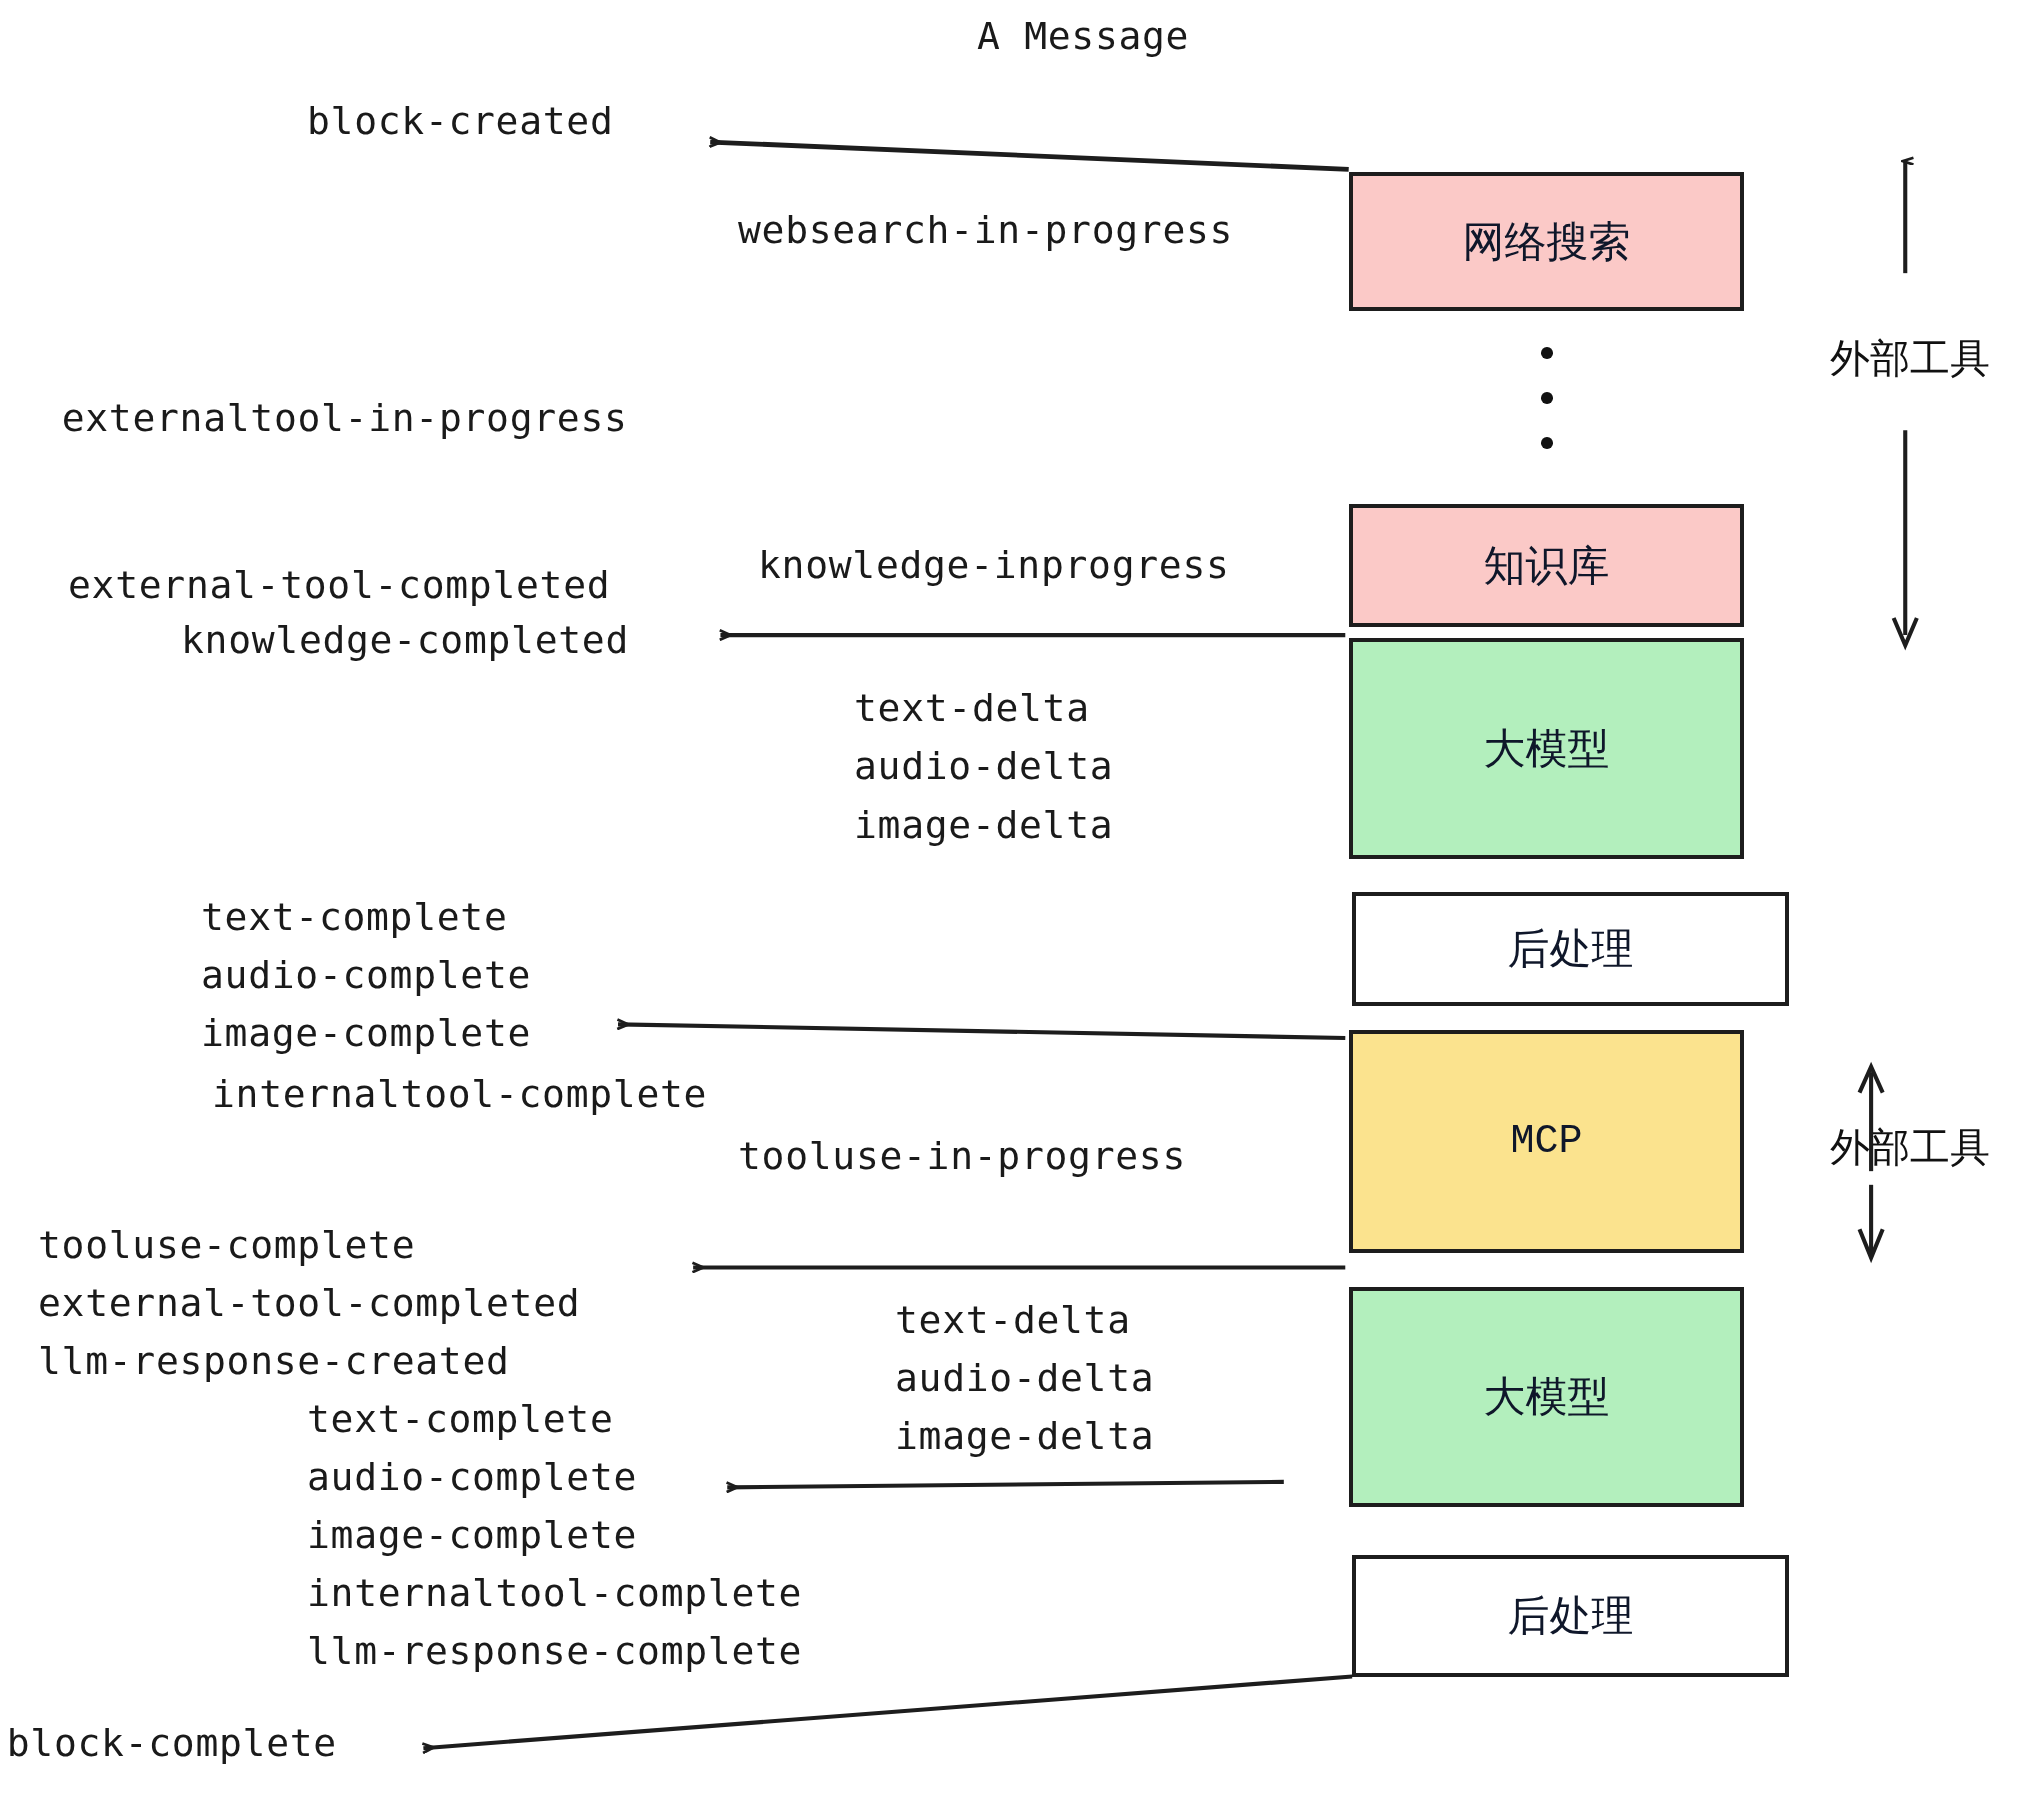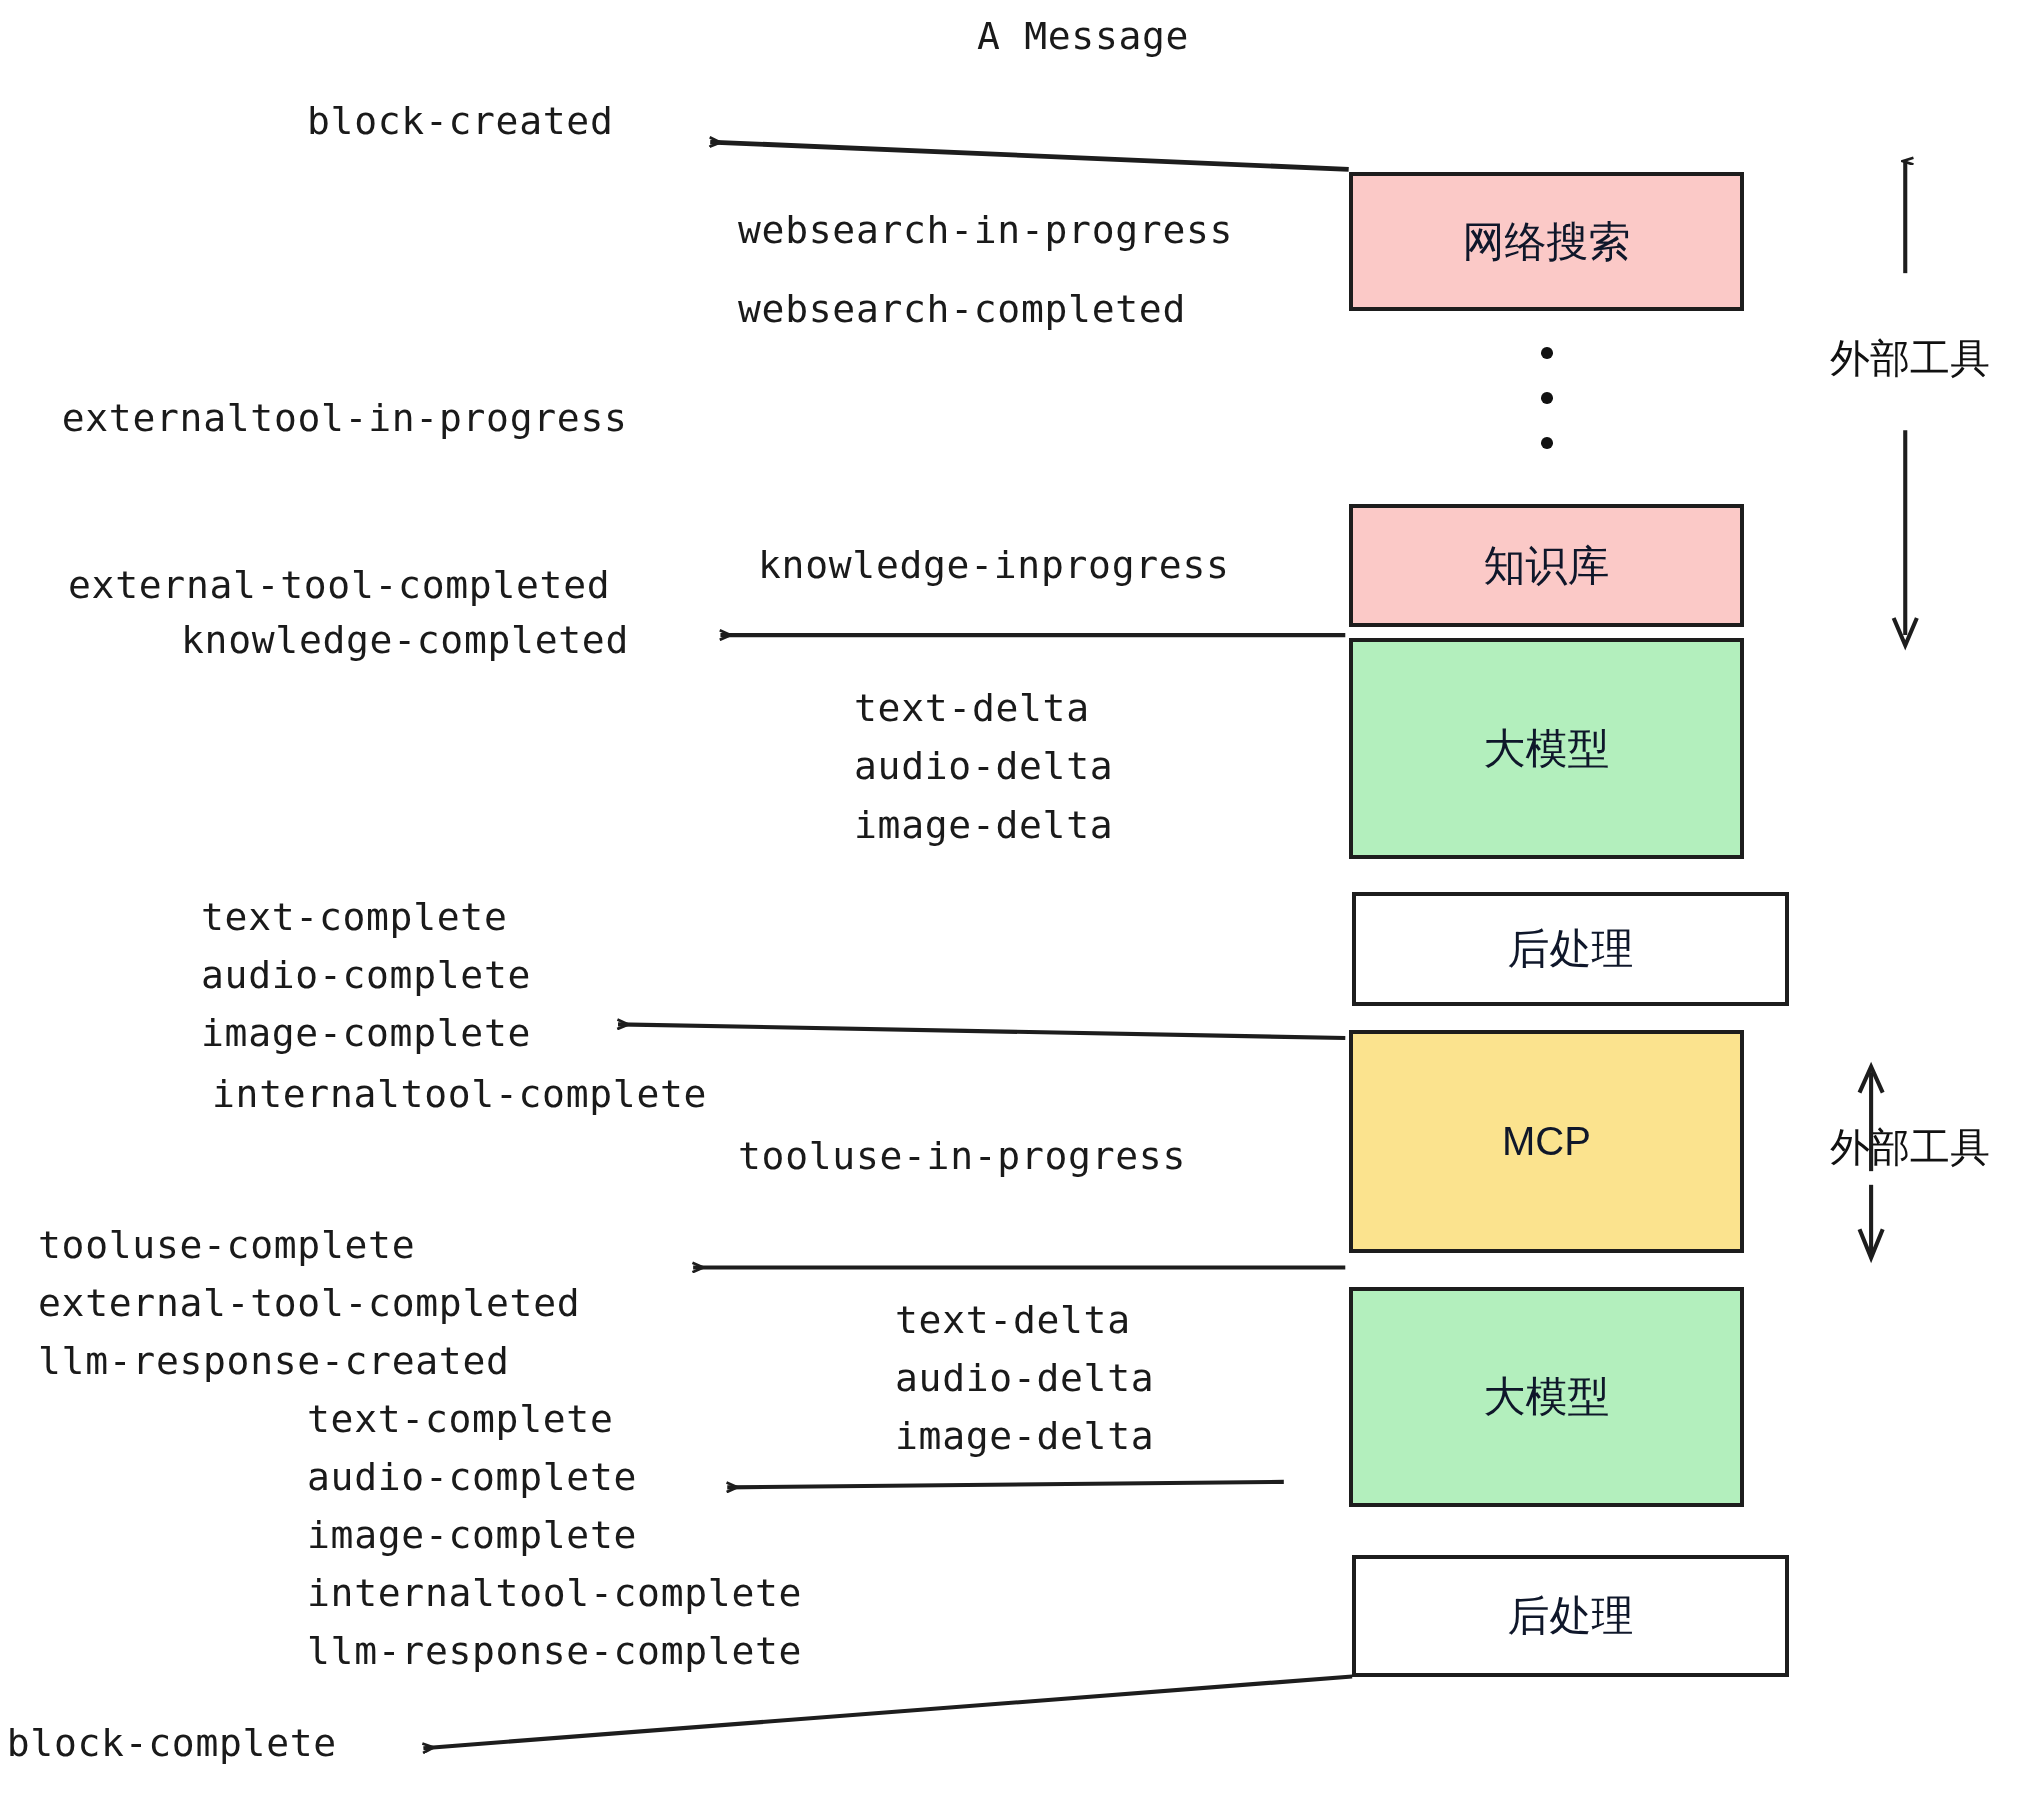--- a/index.html
+++ b/index.html
@@ -37,21 +37,21 @@
     box-sizing: border-box;
     border: 4.8px solid #1d1d1d;
     display: flex;
     align-items: center;
     justify-content: center;
     font-family: "DejaVu Sans", "Liberation Sans", sans-serif;
     font-size: 42px;
     color: #0f172a;
   }
   .box.mono {
-    font-family: Liberation Sans, sans-serif;
+    font-family: Liberation Mono, monospace;
     font-size: 40px;
   }
   .sidelabel {
     position: absolute;
     font-family: "DejaVu Sans", "Liberation Sans", sans-serif;
     font-size: 40px;
     color: #111111;
     white-space: nowrap;
   }
   .dots {
@@ -79,21 +79,20 @@
 </style>
 </head>
 <body>
 
 <div id="canvas">
 
   <div class="title" style="left:977px; top:13.7px;">A Message</div>
 
   <div class="evt" style="left:307px; top:99px;">block-created</div>
   <div class="evt" style="left:738px; top:208px;">websearch-in-progress</div>
-  <div class="evt" style="left:738px; top:287px;">websearch-completed</div>
   <div class="evt" style="left:13.7px; top:396px;margin-left:48px;">externaltool-in-progress</div>
   <div class="evt" style="left:758px; top:543px;">knowledge-inprogress</div>
   <div class="evt" style="left:68px; top:563px;">external-tool-completed</div>
   <div class="evt" style="left:181px; top:618px;">knowledge-completed</div>
   <div class="evt" style="left:854px; top:686px;">text-delta</div>
   <div class="evt" style="left:854px; top:744px;">audio-delta</div>
   <div class="evt" style="left:854px; top:803px;">image-delta</div>
   <div class="evt" style="left:201px; top:895px;">text-complete</div>
   <div class="evt" style="left:201px; top:953px;">audio-complete</div>
   <div class="evt" style="left:201px; top:1011px;">image-complete</div>

